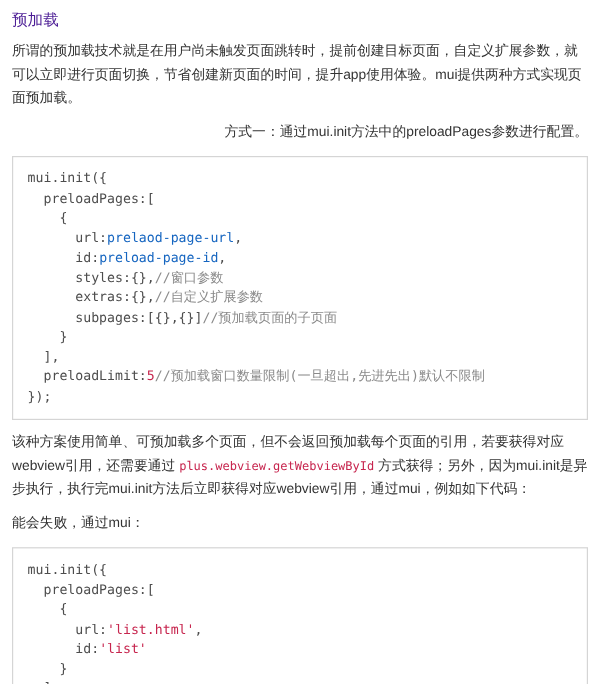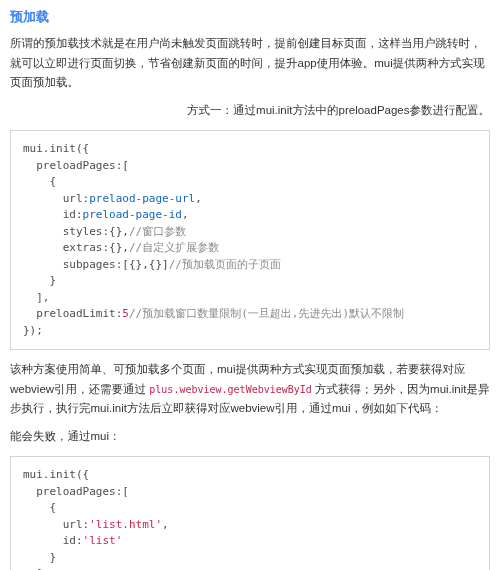--- a/index.html
+++ b/index.html
@@ -6,23 +6,23 @@
   body {
     font-family: "Microsoft YaHei", "PingFang SC", Arial, sans-serif;
     font-size: 12px;
     color: #333;
     line-height: 1.7;
     background: #fff;
     width: 500px;
     padding: 6px 10px 10px 10px;
   }
   .heading {
-    color: #3b82f6;
+    color: #4c1d95;
     font-size: 13px;
-    font-weight: bold;
+    font-weight: normal;
     margin-bottom: 6px;
   }
   .para {
     font-size: 11.5px;
     color: #333;
     margin-bottom: 8px;
     line-height: 1.7;
   }
   .subheading {
     font-size: 11.5px;
@@ -50,39 +50,39 @@
     color: #c7254e;
     font-family: Consolas, Monaco, monospace;
     font-size: 10px;
   }
 </style>
 </head>
 <body>
 
 <div class="heading">预加载</div>
 
-<p class="para">所谓的预加载技术就是在用户尚未触发页面跳转时，提前创建目标页面，这样当用户跳转时，就可以立即进行页面切换，节省创建新页面的时间，提升app使用体验。mui提供两种方式实现页面预加载。</p>
+<p class="para">所谓的预加载技术就是在用户尚未触发页面跳转时，提前创建目标页面，自定义扩展参数，就可以立即进行页面切换，节省创建新页面的时间，提升app使用体验。mui提供两种方式实现页面预加载。</p>
 
 <p class="subheading">方式一：通过mui.init方法中的preloadPages参数进行配置。</p>
 
 <div class="codebox"><span>mui.init({</span>
 <span>  preloadPages:[</span>
 <span>    {</span>
 <span>      url:</span><span class="new">prelaod-page-url</span><span>,</span>
 <span>      id:</span><span class="new">preload-page-id</span><span>,</span>
 <span>      styles:{},</span><span class="cmt">//窗口参数</span>
 <span>      extras:{},</span><span class="cmt">//自定义扩展参数</span>
 <span>      subpages:[{},{}]</span><span class="cmt">//预加载页面的子页面</span>
 <span>    }</span>
 <span>  ],</span>
 <span>  preloadLimit:</span><span class="num">5</span><span class="cmt">//预加载窗口数量限制(一旦超出,先进先出)默认不限制</span>
 <span>});</span></div>
 
 <p class="para">
-  <span>该种方案使用简单、可预加载多个页面，mui提供两种方式实现页面预加载，若要获得对应webview引用，还需要通过</span>
+  <span>该种方案使用简单、可预加载多个页面，但不会返回预加载每个页面的引用，若要获得对应webview引用，还需要通过</span>
   <span class="inline-api">plus.webview.getWebviewById</span>
   <span>方式获得；另外，因为mui.init是异步执行，执行完mui.init方法后立即获得对应webview引用，通过mui，例如如下代码：</span>
 </p>
 
 <p class="para">能会失败，通过mui：</p>
 
 <div class="codebox"><span>mui.init({</span>
 <span>  preloadPages:[</span>
 <span>    {</span>
 <span>      url:</span><span class="str">'list.html'</span><span>,</span>

